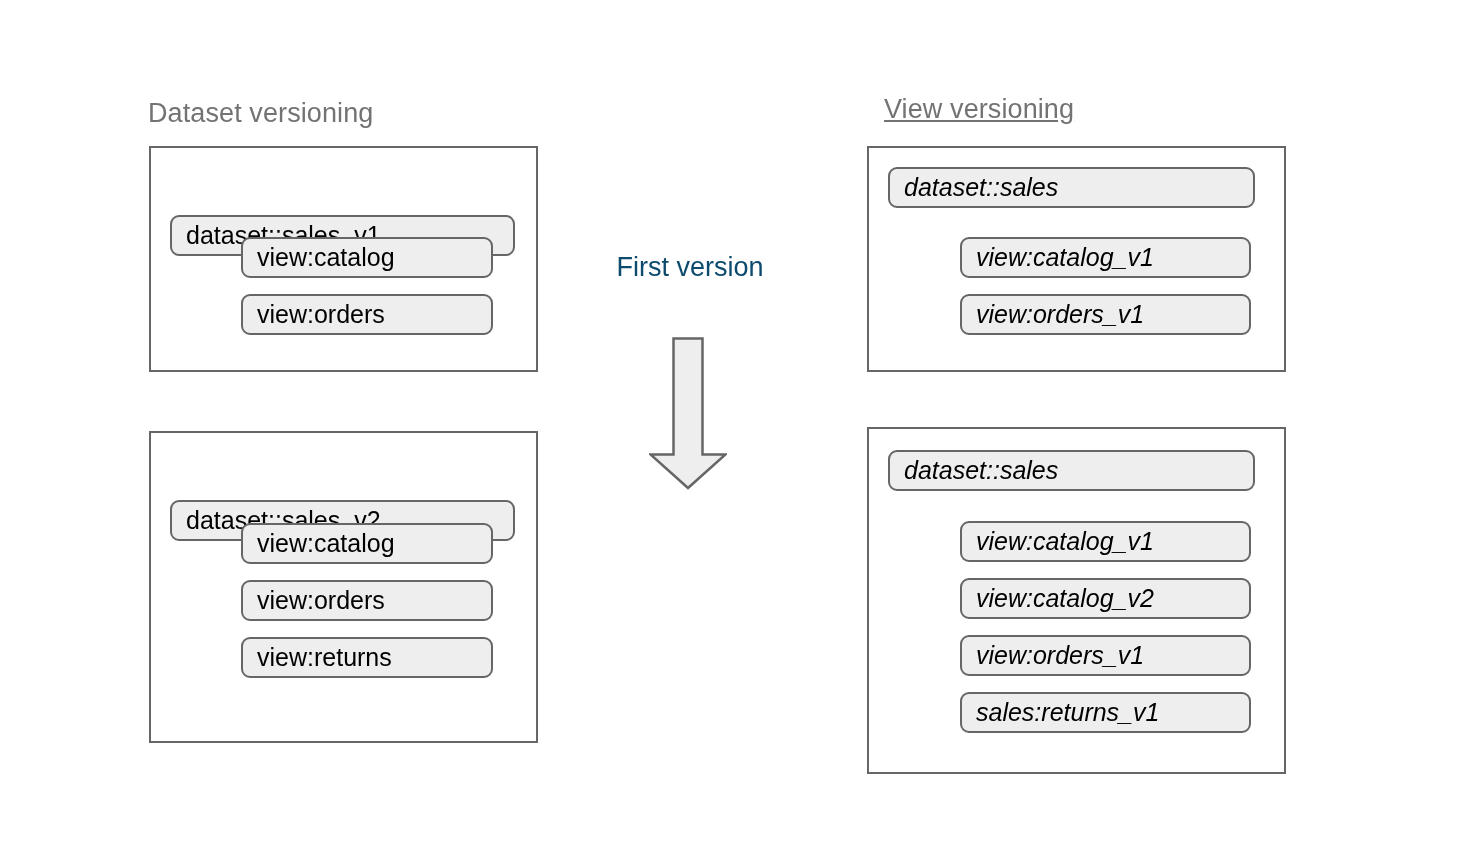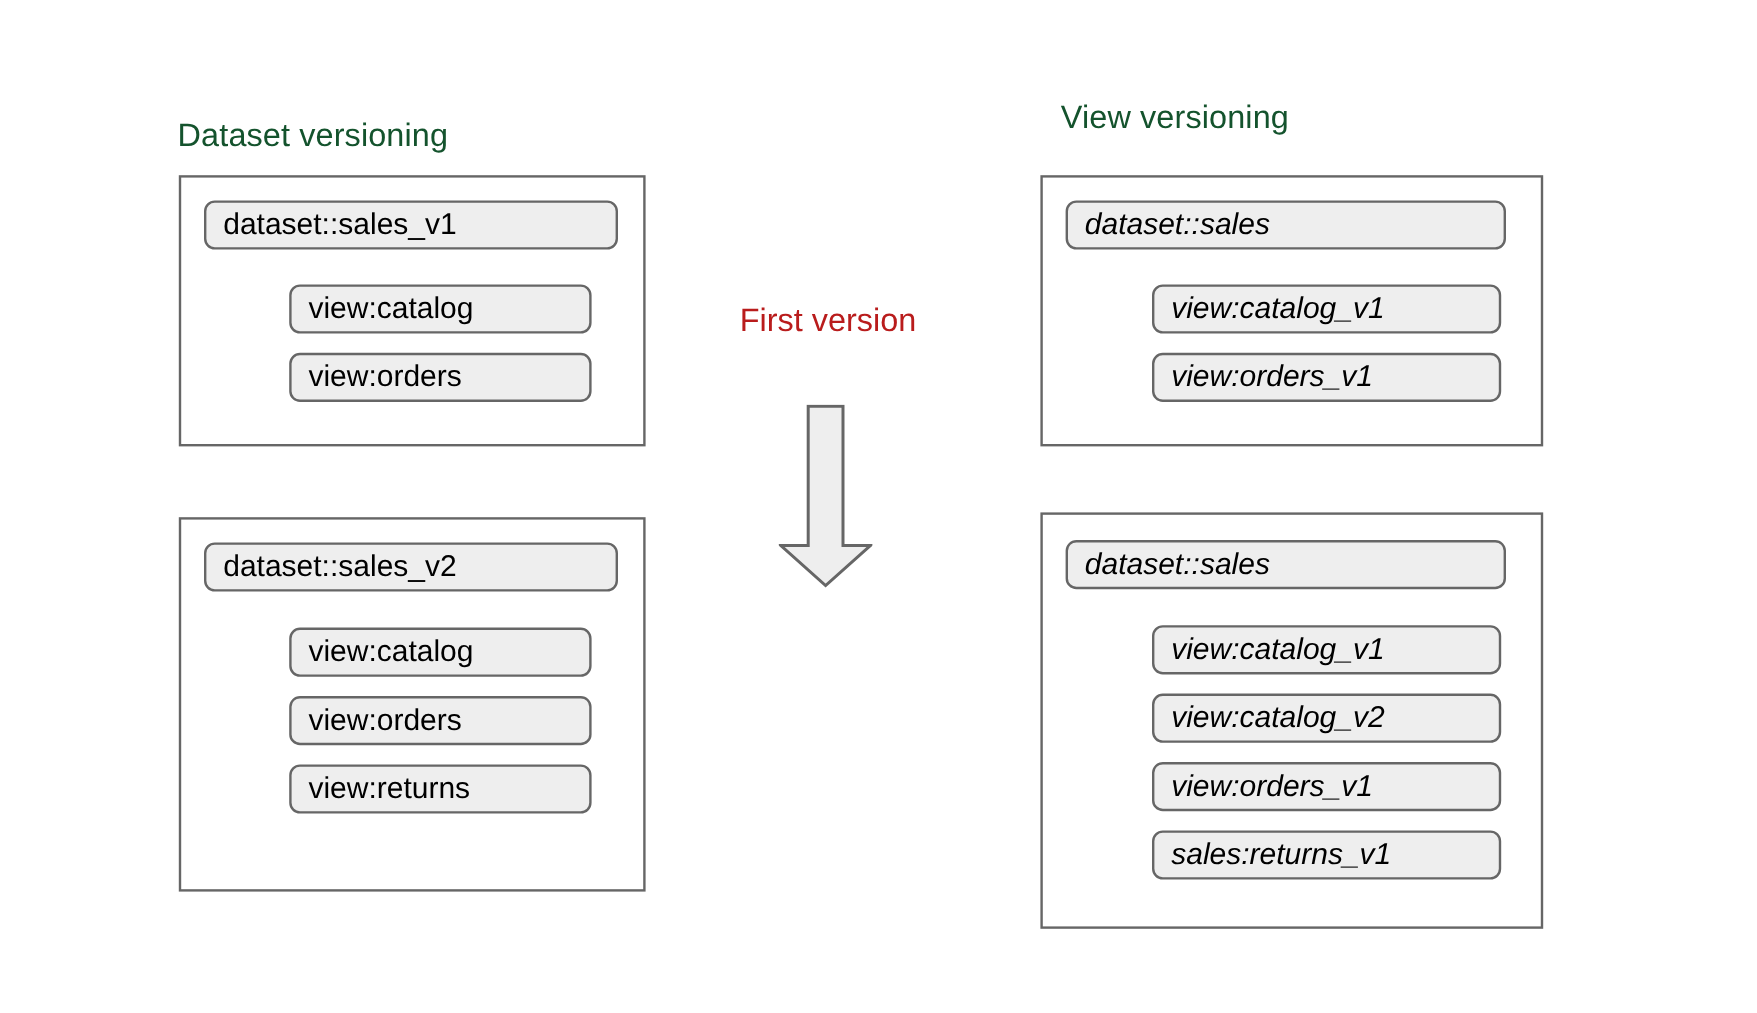--- a/index.html
+++ b/index.html
@@ -18,26 +18,26 @@
     height: 844px;
     background: #ffffff;
     overflow: hidden;
   }
 
   
   .section-title {
     position: absolute;
     font-size: 27px;
     line-height: 34px;
-    color: #14532d;
+    color: #737373;
     white-space: nowrap;
     letter-spacing: 0.1px;
   }
   #title-dataset { left: 148px; top: 96px; }
-  #title-view    { left: 884px; top: 81px; }
+  #title-view    { left: 884px; top: 92px; text-decoration: underline; }
 
   
   .group-box {
     position: absolute;
     box-sizing: border-box;
     background: #ffffff;
     border: 2px solid #666666;
   }
   #box-ds-v1 { left: 149px; top: 146px; width: 389px; height: 226px; }
   #box-ds-v2 { left: 149px; top: 431px; width: 389px; height: 312px; }
@@ -58,36 +58,36 @@
     font-size: 25px;
     line-height: 29px;
     color: #000000;
     white-space: nowrap;
   }
   .pill.dataset-pill { }
   .pill.view-pill { }
 
   
   #box-ds-v1 .dataset-pill,
-  #box-ds-v2 .dataset-pill { left: 19px; width: 345px; }
+  #box-ds-v2 .dataset-pill { left: 19px; width: 345px; margin-top: 48px; }
   #box-ds-v1 .view-pill,
   #box-ds-v2 .view-pill    { left: 90px; width: 252px; }
 
   
   #box-vw-v1 .dataset-pill,
   #box-vw-v2 .dataset-pill { left: 19px; width: 367px; font-style: italic; }
   #box-vw-v1 .view-pill,
   #box-vw-v2 .view-pill    { left: 91px; width: 291px; font-style: italic; }
 
   
   .stage-label {
     position: absolute;
     font-size: 27px;
     line-height: 34px;
-    color: #b91c1c;
+    color: #0c4a6e;
     white-space: nowrap;
     text-align: center;
     transform: translateX(-50%);
   }
   #label-first  { left: 690px; top: 250px; }
   #label-second { left: 698px; top: 553px; }
 
   #flow-arrow {
     position: absolute;
     left: 649px;

